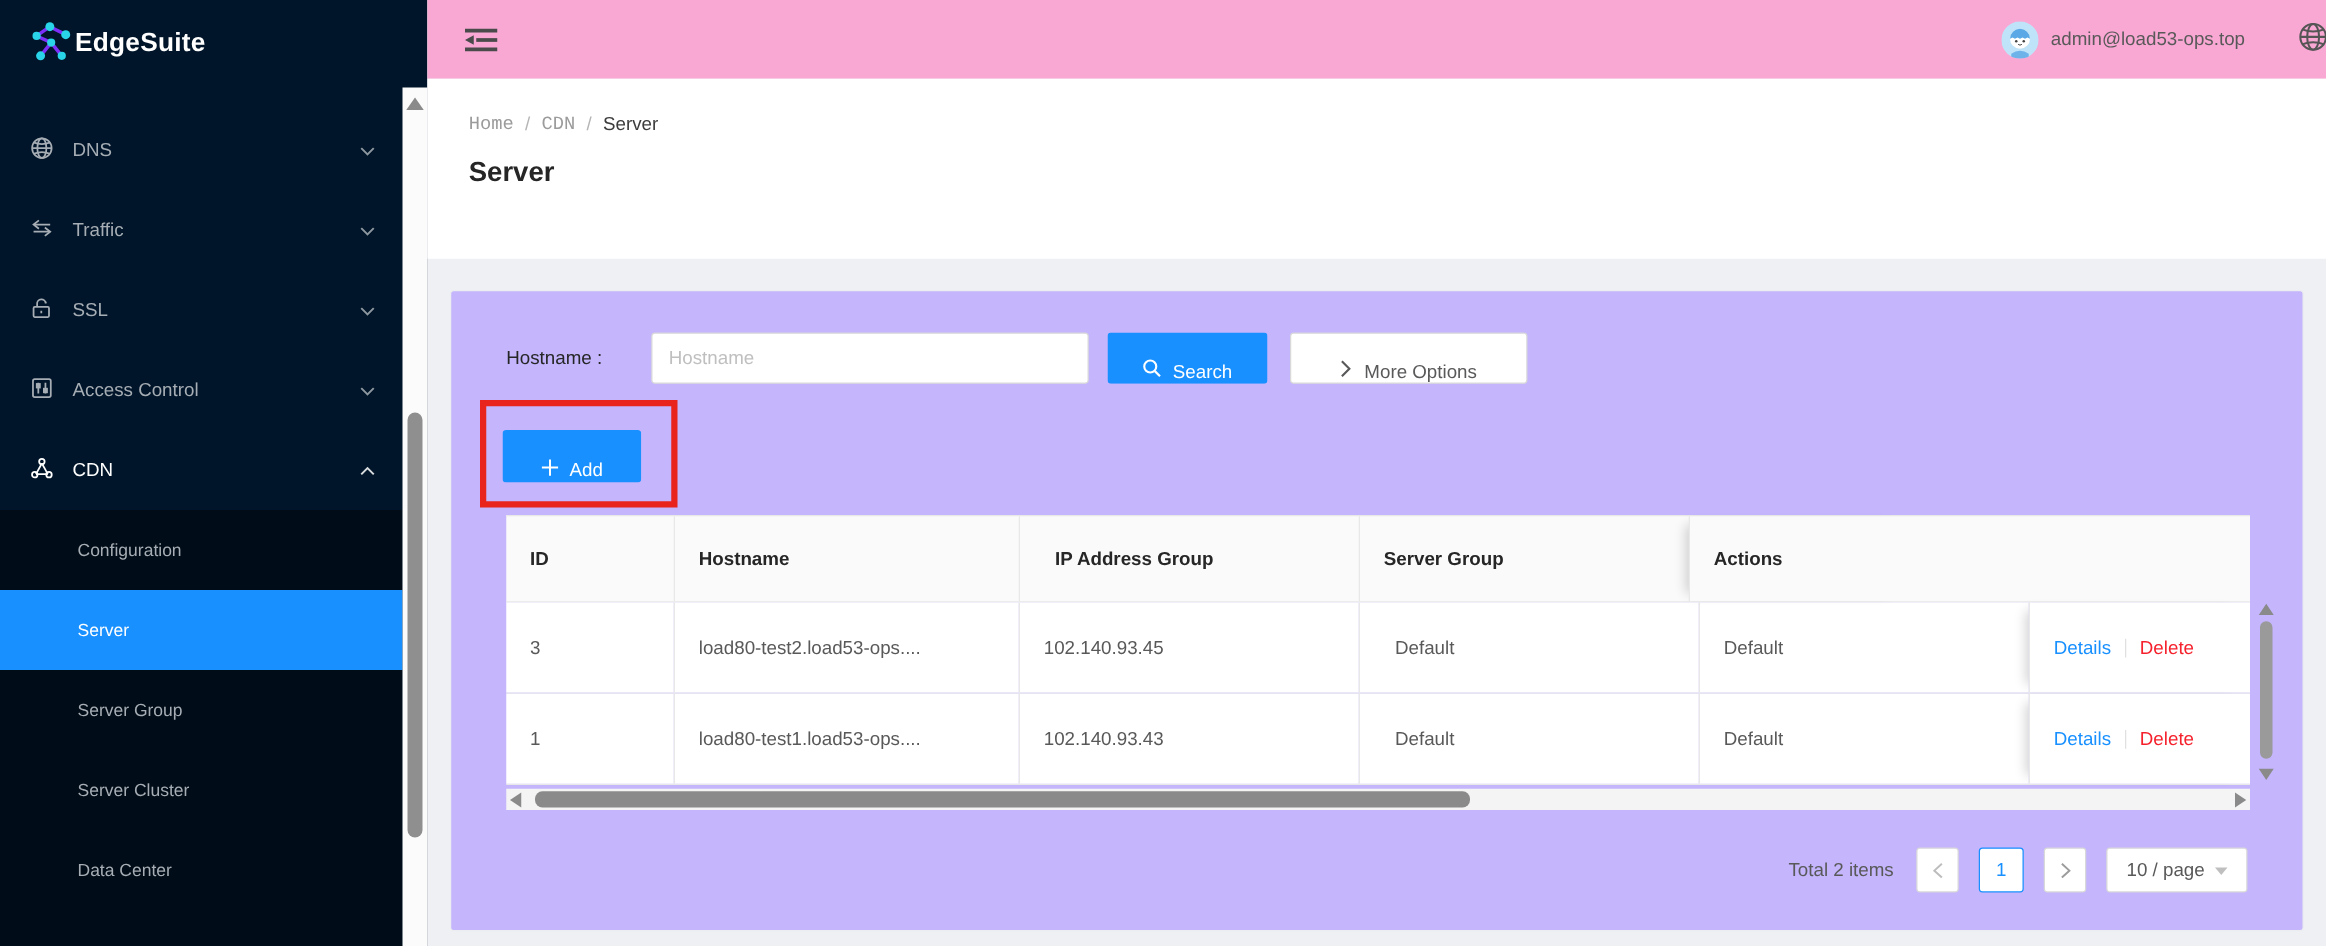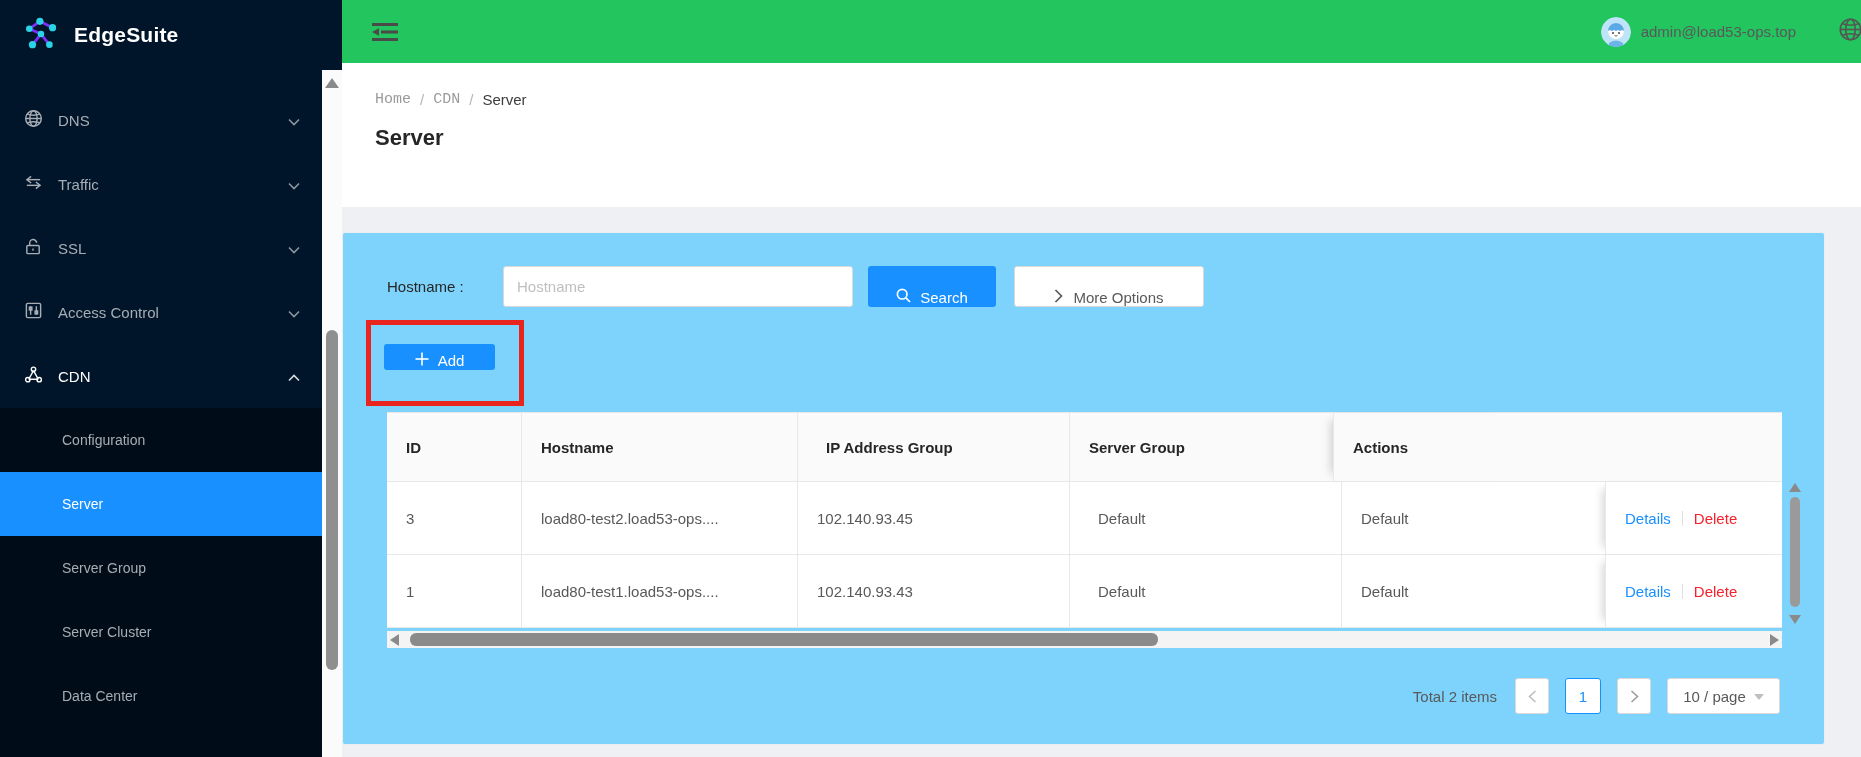--- a/index.html
+++ b/index.html
@@ -6,66 +6,66 @@
     --accent:#1890ff; --danger:#f5222d; --annotation:#e8241d;
     --sidebar-bg:#001529; --submenu-bg:#000c17; --page-bg:#eef0f3;
   }
   *{box-sizing:border-box; margin:0; padding:0;}
   html,body{width:1861px;height:757px;overflow:hidden;}
   body{font-family:"Liberation Sans","DejaVu Sans",sans-serif; background:var(--page-bg); position:relative;}
 
   
   .sidebar{position:absolute;left:0;top:0;width:342px;height:757px;background:var(--sidebar-bg);}
   .logo-row{display:flex;align-items:center;height:70px;padding-left:24px;width:322px;}
-  .logo-row .brand{color:#fff;font-size:21px;font-weight:bold;margin-left:14px;letter-spacing:.2px;}
+  .logo-row .brand{color:#fff;font-size:21px;font-weight:bold;letter-spacing:.2px;}
   .nav{width:322px;padding-top:18px;}
   .nav-item{height:64px;display:flex;align-items:center;padding:0 22px 0 24px;color:#a6adb4;font-size:15px;cursor:pointer;}
   .nav-item .lbl{margin-left:15px;flex:1;}
   .nav-item svg{flex:none;}
   .nav-item.open{color:#ffffff;}
   .chev{opacity:.85;}
   .submenu{width:322px;background:var(--submenu-bg);padding-bottom:40px;}
   .sub-item{height:64px;line-height:64px;padding-left:62px;color:#a6adb4;font-size:14px;cursor:pointer;}
   .sub-item.active{background:var(--accent);color:#fff;}
   
   .side-scroll{position:absolute;left:322px;top:70px;width:20px;height:687px;background:#fbfbfb;}
   .side-scroll .up-arrow{position:absolute;top:8px;left:3px;width:0;height:0;border-left:7px solid transparent;border-right:7px solid transparent;border-bottom:10px solid #8a8a8a;}
   .side-scroll .thumb{position:absolute;left:4px;top:260px;width:12px;height:340px;background:#8f8f8f;border-radius:6px;}
 
   
   .main{position:absolute;left:342px;top:0;width:1519px;height:757px;background:var(--page-bg);}
-  .topbar{position:absolute;left:0;top:0;width:100%;height:63px;background:#22c55e;}
+  .topbar{position:absolute;left:0;top:0;width:100%;height:63px;background:#f9a8d4;}
   .fold{position:absolute;left:30px;top:21px;cursor:pointer;}
   .user-cluster{position:absolute;right:0;top:0;height:63px;display:flex;align-items:center;gap:10px;padding-right:2px;}
   .avatar{width:30px;height:30px;border-radius:50%;overflow:hidden;flex:none;cursor:pointer;}
   .user-email{font-size:15px;color:#595959;cursor:pointer;margin-right:32px;}
   .lang{flex:none;cursor:pointer;margin-right:-4px;}
 
   .title-sec{position:absolute;left:0;top:63px;width:100%;height:144px;background:#fff;padding:28px 0 0 33px;}
   .breadcrumb{font-size:15px;color:#9b9b9b;display:flex;gap:9px;}
   .breadcrumb .sep{color:#b5b5b5;}
   .breadcrumb .crumb{cursor:pointer;font-family:Liberation Mono, monospace;}
   .breadcrumb .current{color:#3c3c3c;}
   .page-title{margin-top:17px;font-size:22px;font-weight:bold;color:#262626;}
 
-  .card{position:absolute;left:0;top:232px;width:1483px;height:513px;background:#7dd3fc;border:1px solid #ebedf0;border-radius:3px;}
+  .card{position:absolute;left:18px;top:232px;width:1483px;height:513px;background:#c4b5fd;border:1px solid #ebedf0;border-radius:3px;}
 
   
   .search-row{position:absolute;left:44px;top:33px;height:41px;display:flex;align-items:center;}
   .search-label{width:100px;font-size:15px;color:#262626;}
   .search-input{width:350px;height:41px;border:1px solid #d9d9d9;border-radius:3px;padding:0 13px;font-size:15px;color:#262626;outline:none;margin-left:16px;font-family:inherit;}
   .search-input::placeholder{color:#bfbfbf;}
   .btn{display:inline-flex;align-items:flex-end;justify-content:center;height:41px;border-radius:3px;font-size:15px;cursor:pointer;border:1px solid transparent;}
   .btn-primary{background:var(--accent);color:#fff;}
   .btn-search{width:128px;margin-left:15px;gap:9px;}
   .btn-more{width:190px;margin-left:18px;background:#fff;border:1px solid #d9d9d9;color:#595959;gap:10px;}
 
   
   .red-box{position:absolute;left:23px;top:87px;width:158px;height:86px;border:5px solid var(--annotation);}
-  .btn-add{position:absolute;left:41px;top:111px;width:111px;height:26px;gap:9px;}
+  .btn-add{position:absolute;left:41px;top:111px;width:111px;height:42px;gap:9px;}
 
   
   .table-wrap{position:absolute;left:44px;top:179px;width:1395px;}
   .trow{display:flex;border-bottom:1px solid #e8e8e8;}
   .thead{background:#fafafa;border-top:1px solid #e8e8e8;}
   .cell{display:flex;align-items:center;padding-left:19px;font-size:15px;color:#595959;border-left:1px solid #e8e8e8;}
   .cell:first-child{border-left:none;}
   .thead .cell{height:68px;font-weight:bold;color:#262626;}
   .body-row .cell{height:72px;background:#fff;}
   .c-id{width:134px;}

